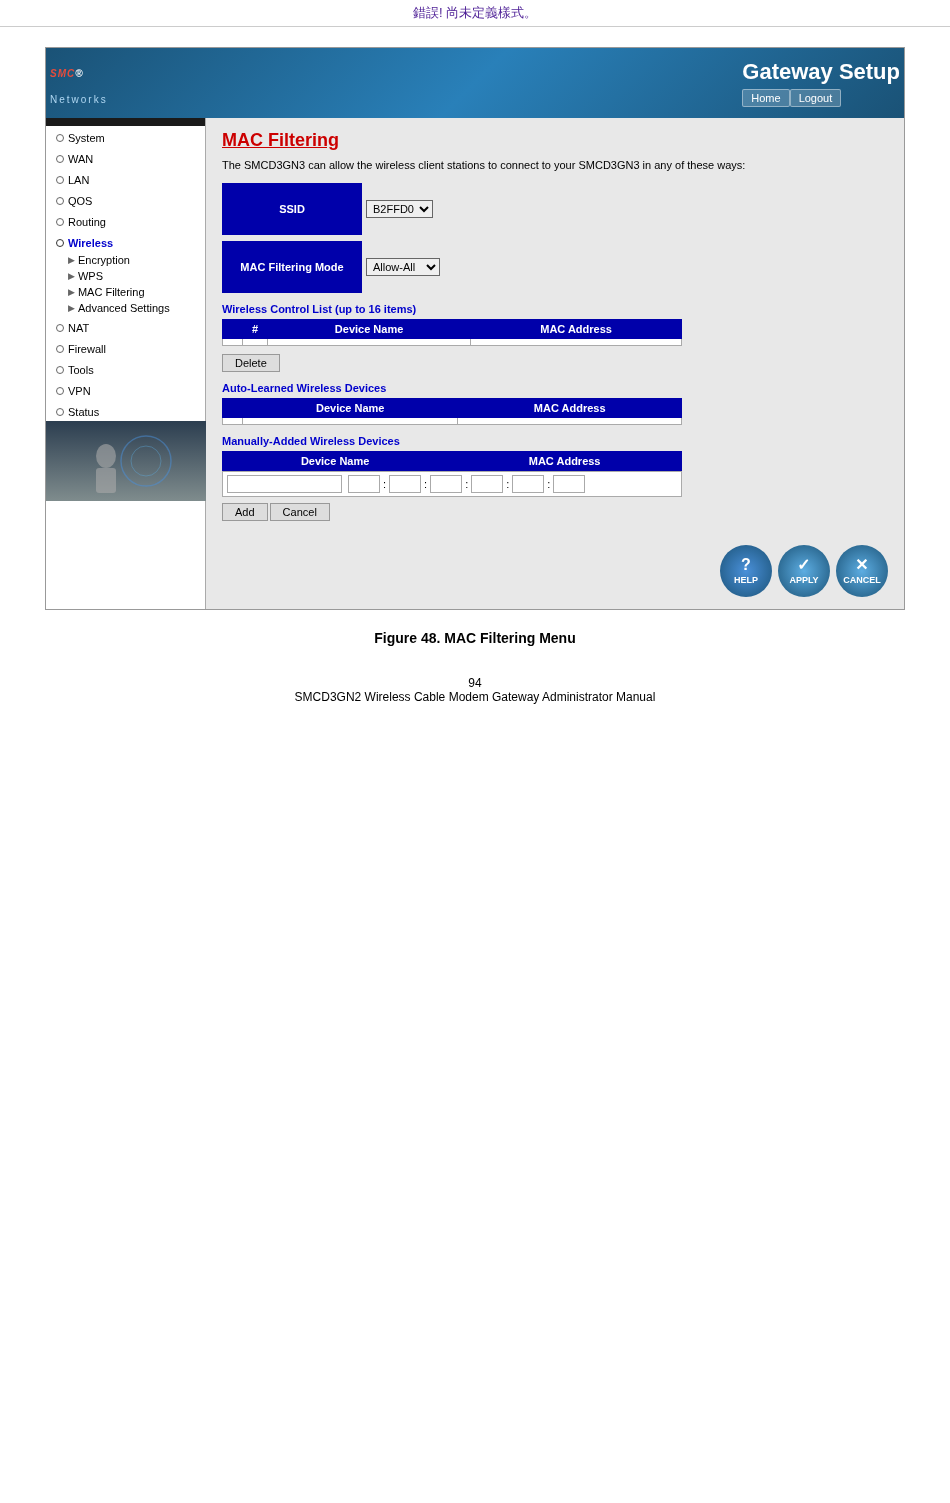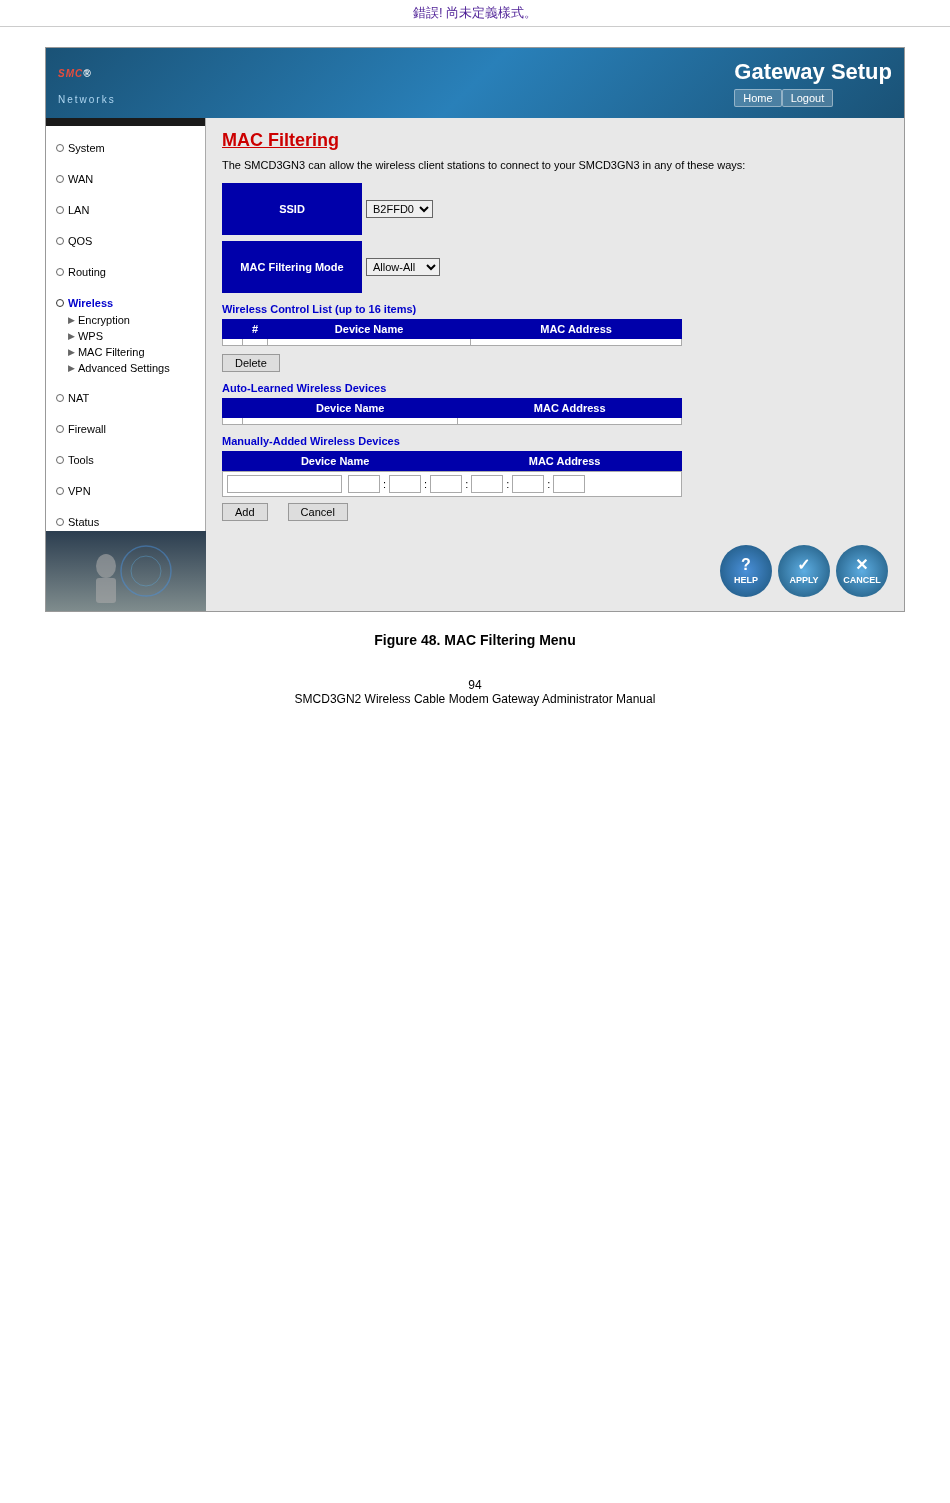--- a/index.html
+++ b/index.html
@@ -28,21 +28,21 @@
       width: 860px;
       margin: 0 auto;
     }
 
     
     .header {
       background: linear-gradient(135deg, #1a5276, #2980b9, #1a5276);
       display: flex;
       justify-content: space-between;
       align-items: center;
-      padding: 8px 12px;
+      padding: 8px 4px;
       height: 70px;
       position: relative;
       overflow: hidden;
     }
 
     .smc-logo {
       display: flex;
       flex-direction: column;
       align-items: flex-start;
     }
@@ -123,21 +123,21 @@
 
     .sidebar-header {
       background: #1a1a1a;
       color: #fff;
       padding: 4px 8px;
       font-size: 11px;
       font-weight: bold;
     }
 
     .sidebar-item {
-      padding: 16px 8px 3px 10px;
+      padding: 6px 8px 3px 10px;
       font-size: 11px;
       cursor: pointer;
       display: flex;
       align-items: center;
       gap: 4px;
       color: #000;
     }
 
     .sidebar-item.active { color: #0000cc; font-weight: bold; }
 
@@ -294,21 +294,21 @@
       width: 32px;
       border: 1px solid #aaa;
       font-size: 11px;
       padding: 1px 2px;
       height: 18px;
       text-align: center;
     }
 
     .action-btns {
       display: flex;
-      gap: 20px;
+      gap: 2px;
       margin-top: 6px;
     }
 
     .action-btn {
       background: #ddd;
       border: 1px solid #999;
       padding: 2px 12px;
       font-size: 11px;
       cursor: pointer;
     }

